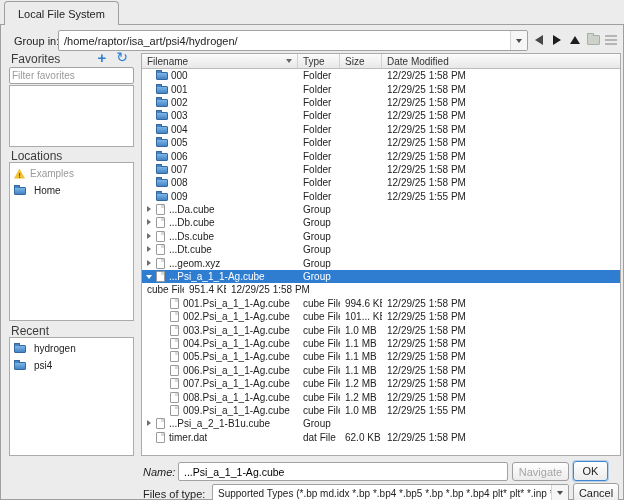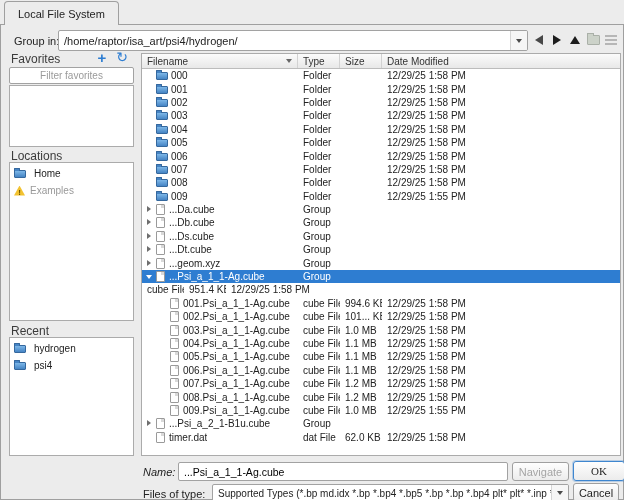--- a/index.html
+++ b/index.html
@@ -24,21 +24,21 @@
 .tri-up-i{width:0;height:0;border-left:5px solid transparent;border-right:5px solid transparent;border-bottom:8px solid #1d1d1d;}
 .newfolder-icon{width:13px;height:10px;background:#ccd2c9;border:1px solid #aab0a8;border-radius:1px;position:relative;}
 .newfolder-icon::before{content:"";position:absolute;left:-1px;top:-3px;width:5px;height:2px;background:#ccd2c9;border:1px solid #aab0a8;border-bottom:none;}
 .listview-icon{width:12px;height:10px;background:repeating-linear-gradient(#b6b6b6 0 2px,transparent 2px 4px);}
 
 
 .side-title{position:absolute;font-size:12px;color:#3c3c3c;}
 .iconbtn{position:absolute;width:18px;height:18px;top:23px;display:flex;align-items:center;justify-content:center;background:transparent;border:none;cursor:pointer;color:#2d7dd2;}
 .plus-glyph{font-size:15px;font-weight:bold;line-height:1;}
 .refresh-glyph{font-size:14px;line-height:1;}
-.filter-input{position:absolute;left:8px;top:42px;width:125px;height:17px;border:1px solid #a2a2a2;border-radius:2px;padding:0 16px;font-size:10px;background:#fff;font-family:inherit;text-align:center;}
+.filter-input{position:absolute;left:8px;top:42px;width:125px;height:17px;border:1px solid #a2a2a2;border-radius:2px;padding:0 2px;font-size:10px;background:#fff;font-family:inherit;}
 .filter-input::placeholder{color:#9a9a9a;}
 .slist{position:absolute;left:8px;width:125px;background:#fff;border:1px solid #ababab;padding-top:2px;}
 #fav-list{top:60px;height:62px;}
 #loc-list{top:137px;height:159px;}
 #recent-list{top:312px;height:119px;}
 #loc-title{left:10px;top:124px;}
 #recent-title{left:10px;top:299px;}
 #fav-title{left:10px;top:27px;}
 .sitem{display:flex;align-items:center;height:17px;padding-left:4px;font-size:10px;gap:5px;}
 .sitem.disabled{color:#999;}
@@ -72,21 +72,21 @@
 .frow.sel .exp.expanded::after{border-top-color:#fff;}
 
 
 .flabel{position:absolute;}
 #name-label{left:142px;top:441px;font-style:italic;}
 #type-label{left:142px;top:463px;}
 .name-input{position:absolute;left:177px;top:437px;width:330px;height:19px;border:1px solid #a2a2a2;border-radius:2px;background:#fff;padding:0 5px;font-size:10.5px;font-family:inherit;}
 .btn{background:linear-gradient(#fefefe,#ececec);border:1px solid #9f9f9f;border-radius:3px;font-size:11px;color:#232323;font-family:inherit;cursor:pointer;}
 .btn:disabled{color:#a5a5a5;cursor:default;}
 #navigate-btn{position:absolute;left:511px;top:437px;width:57px;height:19px;}
-#ok-btn{position:absolute;left:572px;top:436px;width:52px;height:20px;border-color:#3e86cf;box-shadow:0 0 0 1px rgba(62,134,207,.3);font-family:Liberation Serif, serif;}
+#ok-btn{position:absolute;left:572px;top:436px;width:35px;height:20px;border-color:#3e86cf;box-shadow:0 0 0 1px rgba(62,134,207,.3);}
 #cancel-btn{position:absolute;left:572px;top:458px;width:46px;height:19px;}
 #type-combo{position:absolute;left:211px;top:459px;width:357px;height:18px;font-size:10px;}
 </style>
 </head>
 <body>
 
 <div class="window">
 
   <div class="tab">
     <span>Local File System</span>
@@ -122,27 +122,27 @@
         <span class="plus-glyph">+</span>
       </button>
     <button class="iconbtn" style="left:112px">
         <span class="refresh-glyph">↻</span>
       </button>
     <input class="filter-input" placeholder="Filter favorites" style="">
     <div class="slist" id="fav-list"></div>
 
     <span class="side-title" id="loc-title">Locations</span>
     <div class="slist" id="loc-list">
+      <div class="sitem disabled">
+        <span class="warn-icon"></span>
+        <span>Examples</span>
+      </div>
       <div class="sitem">
         <span class="icon-folder"></span>
         <span>Home</span>
-      </div>
-      <div class="sitem disabled">
-        <span class="warn-icon"></span>
-        <span>Examples</span>
       </div>
     </div>
 
     <span class="side-title" id="recent-title">Recent</span>
     <div class="slist" id="recent-list">
       <div class="sitem">
         <span class="icon-folder"></span>
         <span>hydrogen</span>
       </div>
       <div class="sitem">

